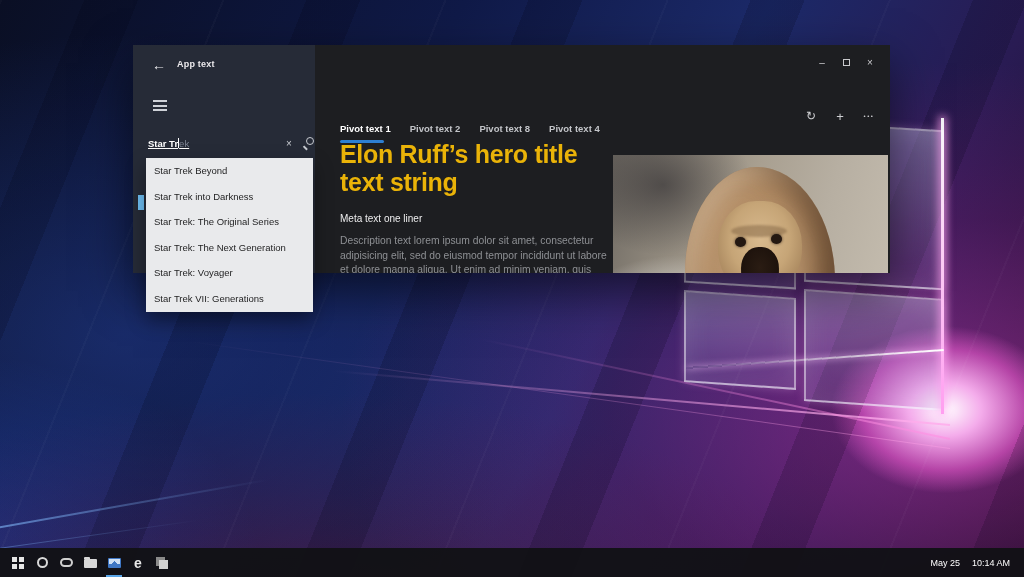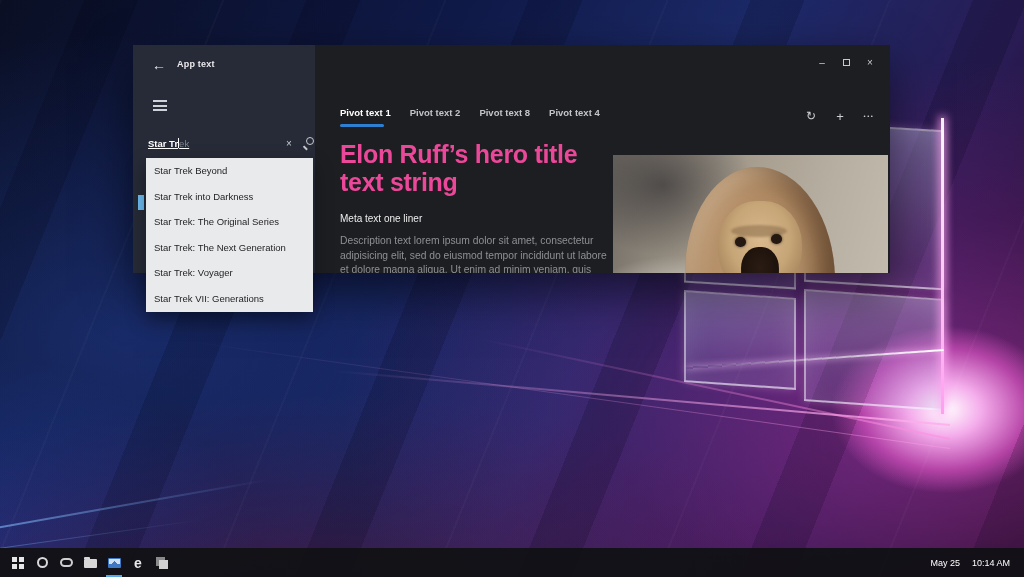--- a/index.html
+++ b/index.html
@@ -81,29 +81,29 @@
   .win-controls .wc { width:20px; height:18px; display:flex; align-items:center; justify-content:center;
     color:#c9c9cc; font-size:10px; }
   .wc .maxbox { width:7px; height:7px; border:1px solid #c9c9cc; }
 
   .cmd-row { position:absolute; right:12px; top:62px; display:flex; gap:11px; }
   .cmd { width:18px; height:18px; display:flex; align-items:center; justify-content:center; color:#cfd0d3; }
   .cmd.refresh { font-size:12px; }
   .cmd.add { font-size:13px; }
   .cmd.more { font-size:6px; letter-spacing:1.5px; }
 
-  .pivot-row { position:absolute; left:25px; top:62px; display:flex; gap:19px; }
+  .pivot-row { position:absolute; left:25px; top:78px; display:flex; gap:19px; }
   .pivot { display:flex; flex-direction:column; align-items:flex-start; }
   .pivot .plabel { font-size:9.5px; font-weight:bold; color:#c3c5c9; }
   .pivot.active .plabel { color:#fff; }
   .pivot .pline { width:44px; height:3px; margin-top:6px; border-radius:1.5px; background:transparent; }
   .pivot.active .pline { background:#2d7fd2; }
 
   .hero-title { position:absolute; left:25px; top:95px; width:282px; font-size:25px; line-height:28px;
-    font-weight:bold; color:#ec4899; letter-spacing:-0.3px; }
+    font-weight:bold; color:#eab308; letter-spacing:-0.3px; }
   .meta-text { position:absolute; left:25px; top:168px; font-size:10px; font-weight:normal; color:#ededee; }
   .desc-text { position:absolute; left:25px; top:189px; width:272px; font-size:10.3px; line-height:14.5px; color:#8e9094; }
 
   
   .hero-img { position:absolute; left:298px; top:110px; width:275px; height:195px; overflow:hidden;
     background:linear-gradient(105deg, #6f6a63 0%, #8a8378 18%, #a89f90 45%, #b7afa2 70%, #c6beb0 100%); }
   .hi-dark { position:absolute; left:-40px; top:-40px; width:180px; height:140px;
     background:radial-gradient(closest-side, rgba(42,40,44,0.6), rgba(0,0,0,0)); }
   .hi-bed1 { position:absolute; left:-40px; bottom:-25px; width:220px; height:120px;
     background:radial-gradient(closest-side, #eae8e3, rgba(234,232,227,0)); }

